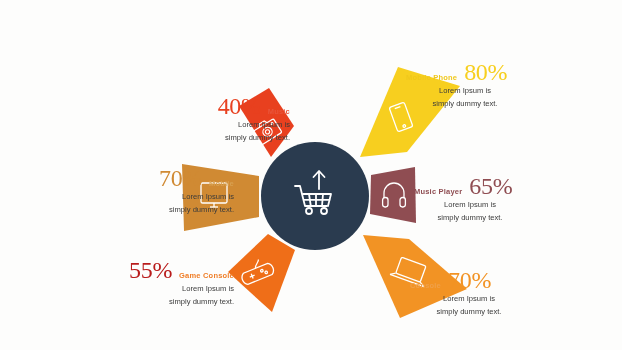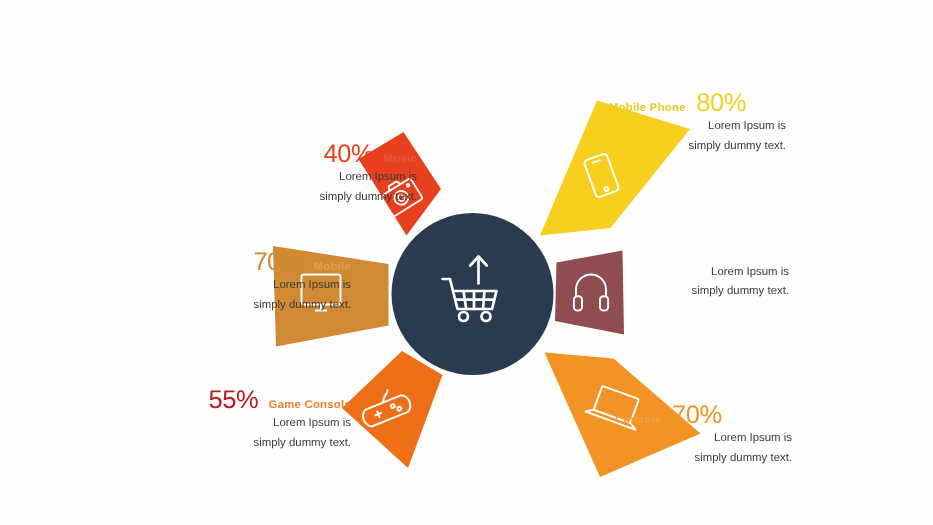--- a/index.html
+++ b/index.html
@@ -33,45 +33,46 @@
   .head-row {
     display: flex;
     align-items: baseline;
     gap: 7px;
     white-space: nowrap;
   }
   .head-row.right-head {
     justify-content: flex-end;
   }
   .pct {
-    font-size: 17px;
+    font-size: 24px;
     font-weight: 400;
     letter-spacing: -0.3px;
+    font-family: Liberation Serif, serif;
   }
   .cat-label {
     font-size: 7.5px;
     font-weight: 700;
     letter-spacing: 0.2px;
   }
   .body-line {
     font-size: 7.6px;
     color: #3b3b3b;
     line-height: 1.75;
     white-space: nowrap;
   }
-  .align-left  { text-align: right; }
+  .align-left  { text-align: center; }
   .align-right { text-align: right; }
 
   
   #tb-mobile   { left: 406px; top: 60px;  width: 118px; }
   #tb-music    { left: 414px; top: 174px; width: 112px; }
   #tb-notebook { left: 410px; top: 268px; width: 118px; }
   #tb-game     { left: 122px; top: 258px; width: 112px; }
   #tb-desktop  { left: 104px; top: 166px; width: 130px; }
-  #tb-camera   { left: 160px; top: 94px;  width: 118px; }
+  #tb-camera   { left: 172px; top: 94px;  width: 118px; }
 </style>
 </head>
 <body>
 
 <div id="infographic">
 
   <svg class="stage-svg" viewBox="0 0 622 350">
 
     <g>
       <polygon points="360,157 398,67 460,86 407,152" fill="#f7cf1f"></polygon>
@@ -153,20 +154,24 @@
   <div class="txt-block align-left" id="tb-mobile">
     <div class="head-row">
       <span class="cat-label" style="color:#f0c81c">Mobile Phone</span>
       <span class="pct" style="color:#f7cf1f">80%</span>
     </div>
     <div class="body-line">Lorem Ipsum is</div>
     <div class="body-line">simply dummy text.</div>
   </div>
 
   <div class="txt-block align-left" id="tb-music">
+    <div class="head-row">
+      <span class="cat-label" style="color:#8f4d52">Music Player</span>
+      <span class="pct" style="color:#8f4d52">65%</span>
+    </div>
     <div class="body-line">Lorem Ipsum is</div>
     <div class="body-line">simply dummy text.</div>
   </div>
 
   <div class="txt-block align-left" id="tb-notebook">
     <div class="head-row">
       <span class="cat-label" style="color:#f0a049">Console</span>
       <span class="pct" style="color:#f29324">70%</span>
     </div>
     <div class="body-line">Lorem Ipsum is</div>

